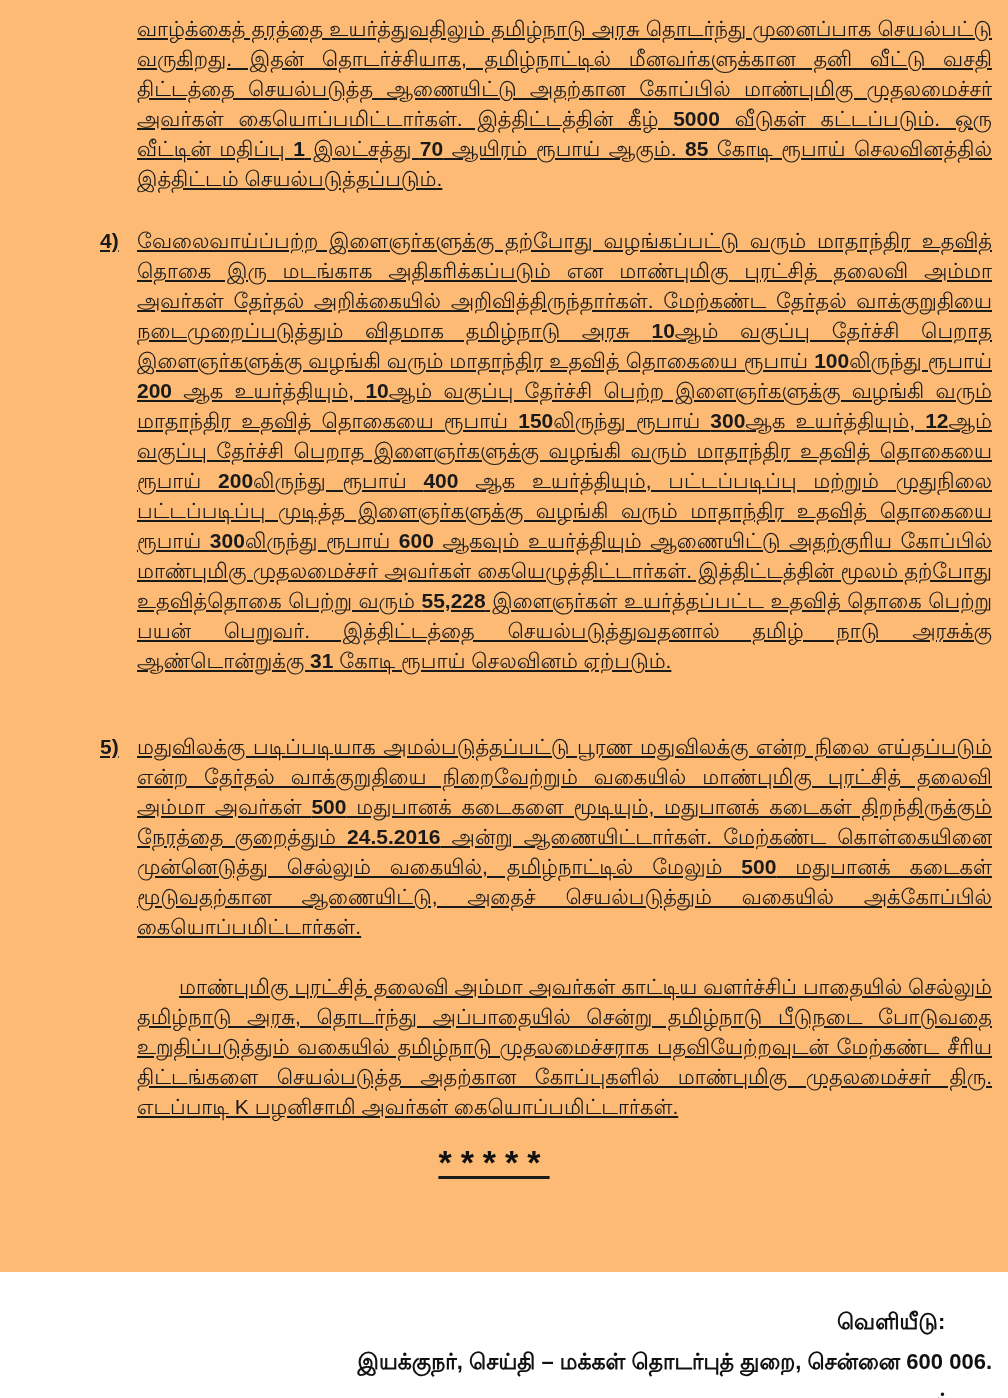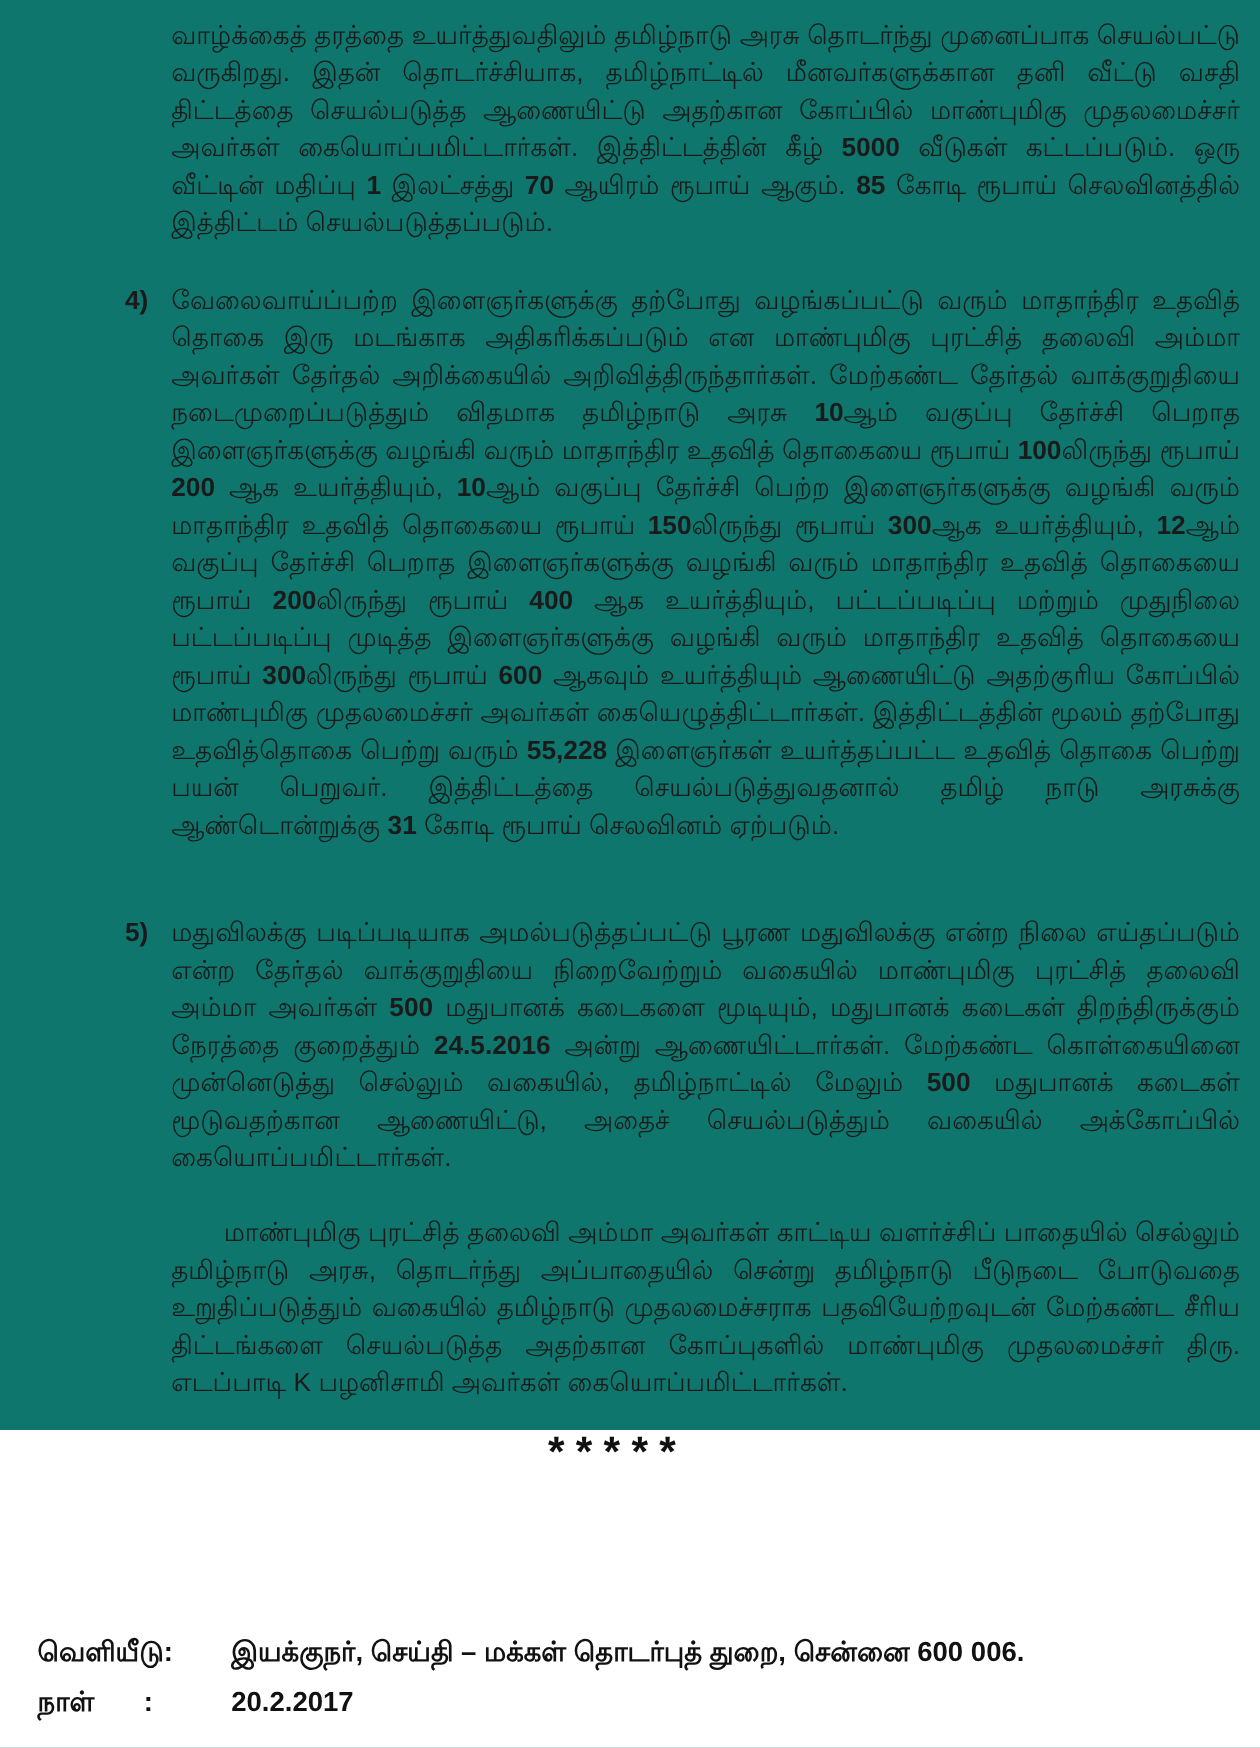--- a/index.html
+++ b/index.html
@@ -10,22 +10,23 @@
   body {
     width: 1008px;
     height: 1398px;
     overflow: hidden;
     font-family: "Liberation Sans", "DejaVu Sans", sans-serif;
     color: #1a1a1a;
   }
   .page {
     position: relative;
     width: 1008px;
-    height: 1144px;
-    background: #0f766e;
+    height: 1272px;
+    background: #fdba74;
+    text-decoration: underline;
   }
   .doc {
     margin: 0 16px 0 100px;
     padding-top: 14px;
   }
   .body-text {
     font-size: 21px;
     line-height: 30px;
     text-align: justify;
     margin: 0;
@@ -74,23 +75,24 @@
     position: absolute;
     left: 30px;
     top: 1302px;
     right: 16px;
     font-weight: bold;
     font-size: 22px;
     color: #111111;
   }
   .f-row {
     display: flex;
-    align-items: flex-start;
+    align-items: flex-end;
     line-height: 40px;
     white-space: nowrap;
+    flex-direction: column;
   }
   .f-label-wide { flex: none; width: 155px; }
   .f-label      { flex: none; width: 85px; }
   .f-colon      { flex: none; width: 70px; }
   .f-value      { flex: none; }
 </style>
 </head>
 <body>
 
 <div class="page">

